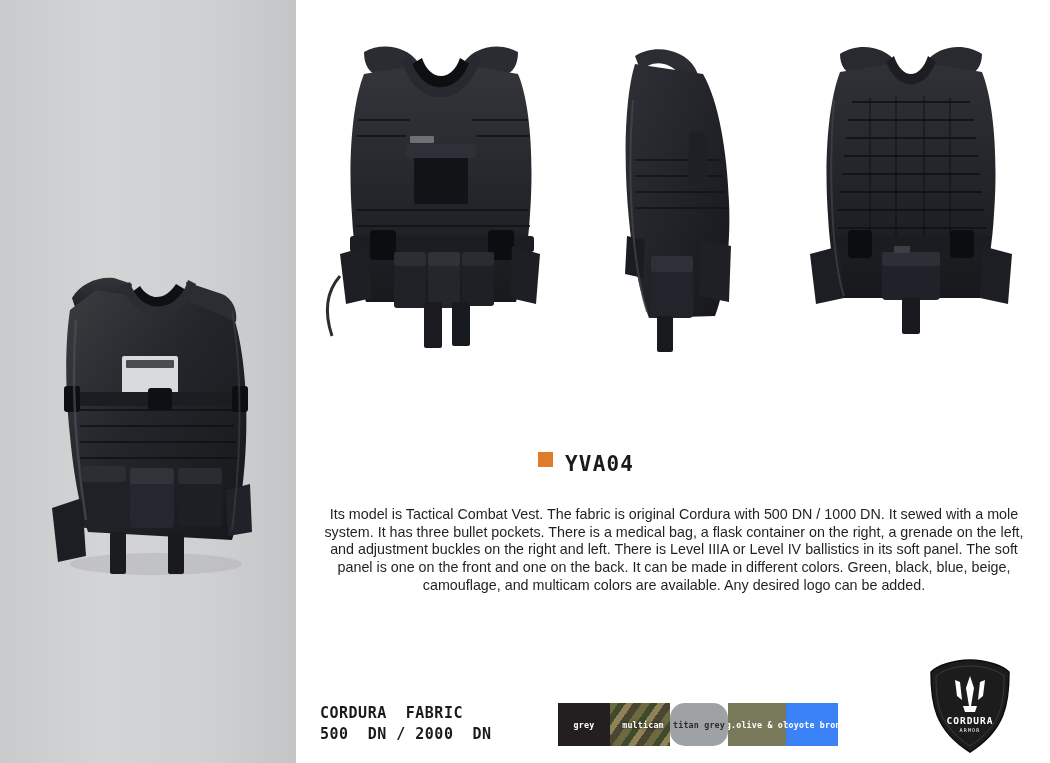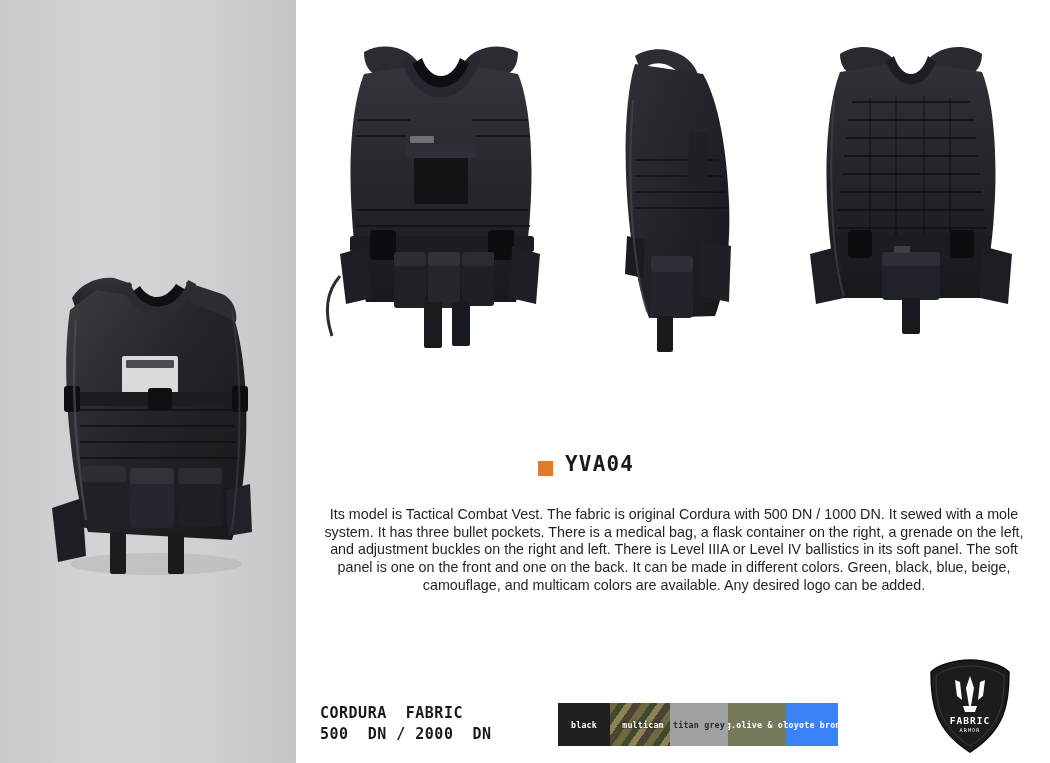--- a/index.html
+++ b/index.html
@@ -40,21 +40,21 @@
   }
   .shot-1 { left: 10px;  width: 270px; }
   .shot-2 { left: 295px; width: 175px; }
   .shot-3 { left: 490px; width: 250px; }
 
   
   .title-row {
     position: absolute;
     left: 538px; top: 452px;
     display: flex;
-    align-items: flex-end;
+    align-items: flex-start;
     gap: 12px;
   }
   .title-square {
     width: 15px; height: 15px;
     background: #e07b2a;
     display: block;
   }
   .model-code {
     font-family: "DejaVu Sans Mono", monospace;
     font-weight: bold;
@@ -111,21 +111,21 @@
     letter-spacing: 0.2px;
     white-space: nowrap;
   }
   .sw-black    { width: 52px; background: #231f20; }
   .sw-black span { color: #ffffff; }
   .sw-multicam { width: 60px; background:
       repeating-linear-gradient(125deg, #6d6a41 0 7px, #3f4a2c 7px 13px, #8f8256 13px 19px, #4a4533 19px 26px),
       #5c5a3a;
   }
   .sw-multicam span { color: #ffffff; text-shadow: 0 0 3px rgba(0,0,0,.85); margin-left: 6px; }
-  .sw-titan    { width: 58px; background: #9ea2a4; }
+  .sw-titan    { width: 58px; background: #9ea2a4; border-radius: 15px; }
   .sw-titan span { color: #2b2b2b; }
   .sw-olive    { width: 58px; background: #77795a; }
   .sw-olive span { color: #ffffff; }
   .sw-coyote   { width: 52px; background: #3b82f6; }
   .sw-coyote span { color: #ffffff; }
 
   
   .logo {
     position: absolute;
     left: 925px; top: 658px;
@@ -363,21 +363,21 @@
   <span class="model-code">YVA04</span>
 </div>
 
 <p class="description">Its model is Tactical Combat Vest. The fabric is original Cordura with 500 DN / 1000 DN. It sewed with a mole system. It has three bullet pockets. There is a medical bag, a flask container on the right, a grenade on the left, and adjustment buckles on the right and left. There is Level IIIA or Level IV ballistics in its soft panel. The soft panel is one on the front and one on the back. It can be made in different colors. Green, black, blue, beige, camouflage, and multicam colors are available. Any desired logo can be added.</p>
 
 <div class="fabric-label">CORDURA  FABRIC
 500  DN / 2000  DN</div>
 
 <div class="swatches">
   <div class="swatch sw-black">
-    <span>black</span>
+    <span>grey</span>
   </div>
   <div class="swatch sw-multicam">
     <span>multicam</span>
   </div>
   <div class="swatch sw-titan">
     <span>titan grey</span>
   </div>
   <div class="swatch sw-olive">
     <span>st.g.olive &amp; olive</span>
   </div>
@@ -391,15 +391,15 @@
     <path d="M45 2 C62 2 78 8 84 14 C84 46 80 72 45 94 C10 72 6 46 6 14 C12 8 28 2 45 2 Z" fill="#1c1c1c" stroke="#0d0d0d" stroke-width="1.5"></path>
     <path d="M45 8 C60 8 74 13 79 18 C79 46 76 68 45 88 C14 68 11 46 11 18 C16 13 30 8 45 8 Z" fill="none" stroke="#3a3a3a" stroke-width="1"></path>
 
     <g fill="#ffffff">
       <path d="M45 18 L49 30 L45 54 L41 30 Z"></path>
       <path d="M30 22 L35 24 L37 42 L32 38 Z"></path>
       <path d="M60 22 L55 24 L53 42 L58 38 Z"></path>
       <path d="M38 48 H52 L50 54 H40 Z"></path>
     </g>
   </svg>
-  <div class="logo-text logo-name">FABRIC</div>
+  <div class="logo-text logo-name">CORDURA</div>
   <div class="logo-text logo-sub">ARMOR</div>
 </div>
 
 </body></html>

